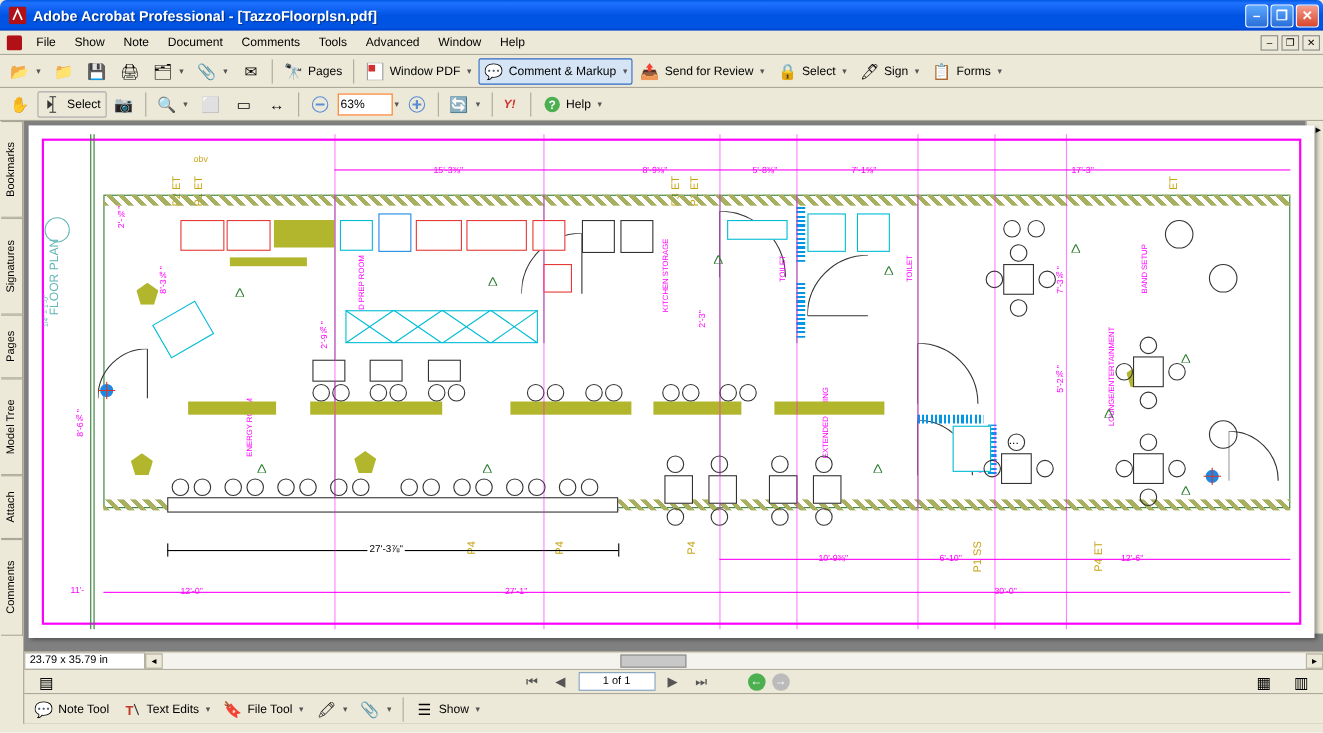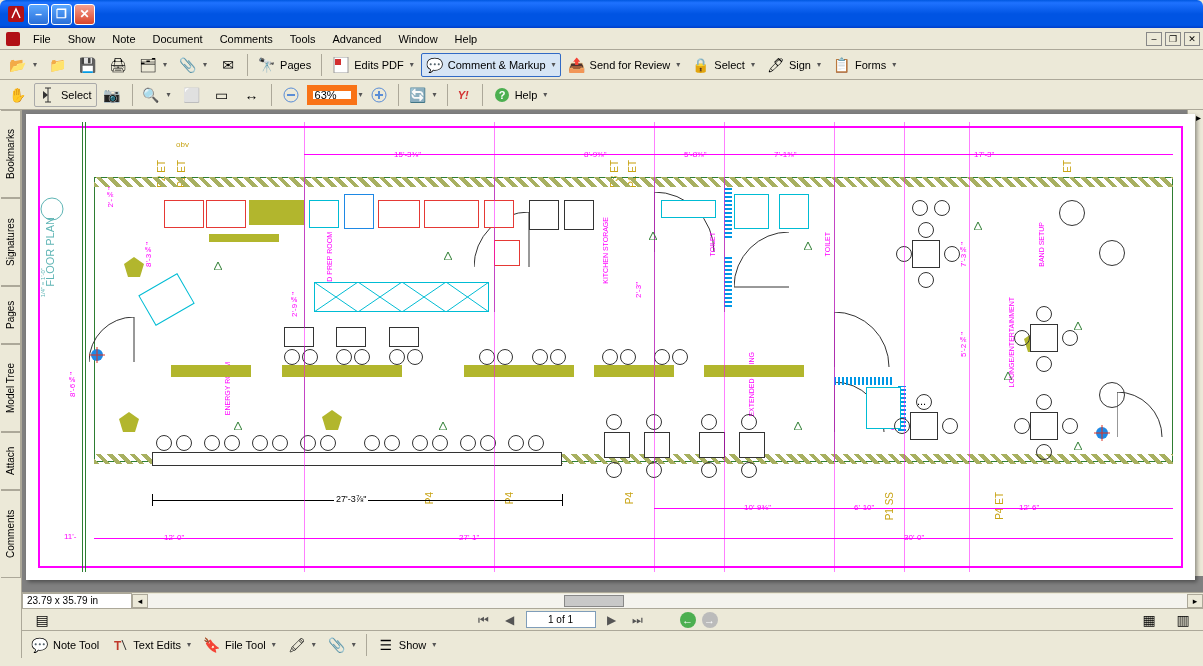--- a/index.html
+++ b/index.html
@@ -19,21 +19,21 @@
 .menubar .mi { padding: 2px 8px; cursor: default; }
 .menubar .spacer { flex: 1; }
 .mdi-btn { width: 16px; height: 14px; border: 1px solid #888; background: #ece9d8; font-size: 9px; display: flex; align-items: center; justify-content: center; margin: 0 1px; }
 
 
 .toolbar { height: 30px; background: #ece9d8; display: flex; align-items: center; padding: 2px 4px; border-bottom: 1px solid #aca899; gap: 2px; }
 .tbbtn { height: 24px; min-width: 24px; padding: 0 4px; display: flex; align-items: center; gap: 4px; border: 1px solid transparent; border-radius: 2px; cursor: default; }
 .tbbtn.drop::after { content: "▾"; font-size: 8px; color: #555; margin-left: 2px; }
 .tbsep { width: 1px; height: 22px; background: #aca899; margin: 0 3px; }
 .tbbtn .lbl { font-size: 11px; }
-.zoom-input { width: 50px; height: 20px; border: 6px solid #f97316; font-size: 11px; padding: 1px 2px; }
+.zoom-input { width: 50px; height: 20px; border: 1px solid #f97316; font-size: 11px; padding: 1px 2px; }
 
 .icon { width: 18px; height: 18px; display: inline-flex; align-items: center; justify-content: center; font-size: 14px; }
 
 
 .main { display: flex; height: 548px; }
 .sidebar { width: 22px; background: #ece9d8; border-right: 1px solid #aca899; display: flex; flex-direction: column; }
 .side-tab { flex: none; height: 88px; border: 1px solid #aca899; border-right: none; margin-left: 1px; background: #ece9d8; writing-mode: vertical-rl; transform: rotate(180deg); display: flex; align-items: center; justify-content: center; font-size: 10px; cursor: default; }
 
 .docwrap { flex: 1; display: flex; flex-direction: column; background: #7a7a7a; position: relative; }
 .docscroll { flex: 1; overflow: hidden; position: relative; background: #808080; }
@@ -81,20 +81,21 @@
 </head>
 <body>
 
 <div class="titlebar">
   <span class="app-icon">
     <svg width="16" height="16">
         <rect width="16" height="16" fill="#b11116" rx="2"></rect>
         <path d="M4 12 L8 3 L12 12" stroke="white" stroke-width="1.5" fill="none"></path>
       </svg>
   </span>
+  <span class="title-text">Adobe Acrobat Professional - [TazzoFloorplsn.pdf]</span>
   <div class="winbtns">
     <div class="winbtn min">–</div>
     <div class="winbtn max">❐</div>
     <div class="winbtn close">✕</div>
   </div>
 </div>
 
 <div class="menubar">
   <span class="app-icon" style="margin:0 4px">
     <svg width="14" height="14">
@@ -144,21 +145,21 @@
       <span class="lbl">Pages</span>
     </div>
   <div class="tbsep"></div>
   <div class="tbbtn drop">
       <span class="icon">
         <svg width="16" height="16">
           <rect width="14" height="16" x="1" fill="#fff" stroke="#999"></rect>
           <rect x="2" y="2" width="6" height="6" fill="#d32f2f"></rect>
         </svg>
       </span>
-      <span class="lbl">Edits PDF</span>
+      <span class="lbl">Window PDF</span>
     </div>
   <div class="tbbtn drop" style="border:1px solid #316ac5;background:#d6e5f5">
       <span class="icon">💬</span>
       <span class="lbl">Comment &amp; Markup</span>
     </div>
   <div class="tbbtn drop">
       <span class="icon">📤</span>
       <span class="lbl">Send for Review</span>
     </div>
   <div class="tbbtn drop">

